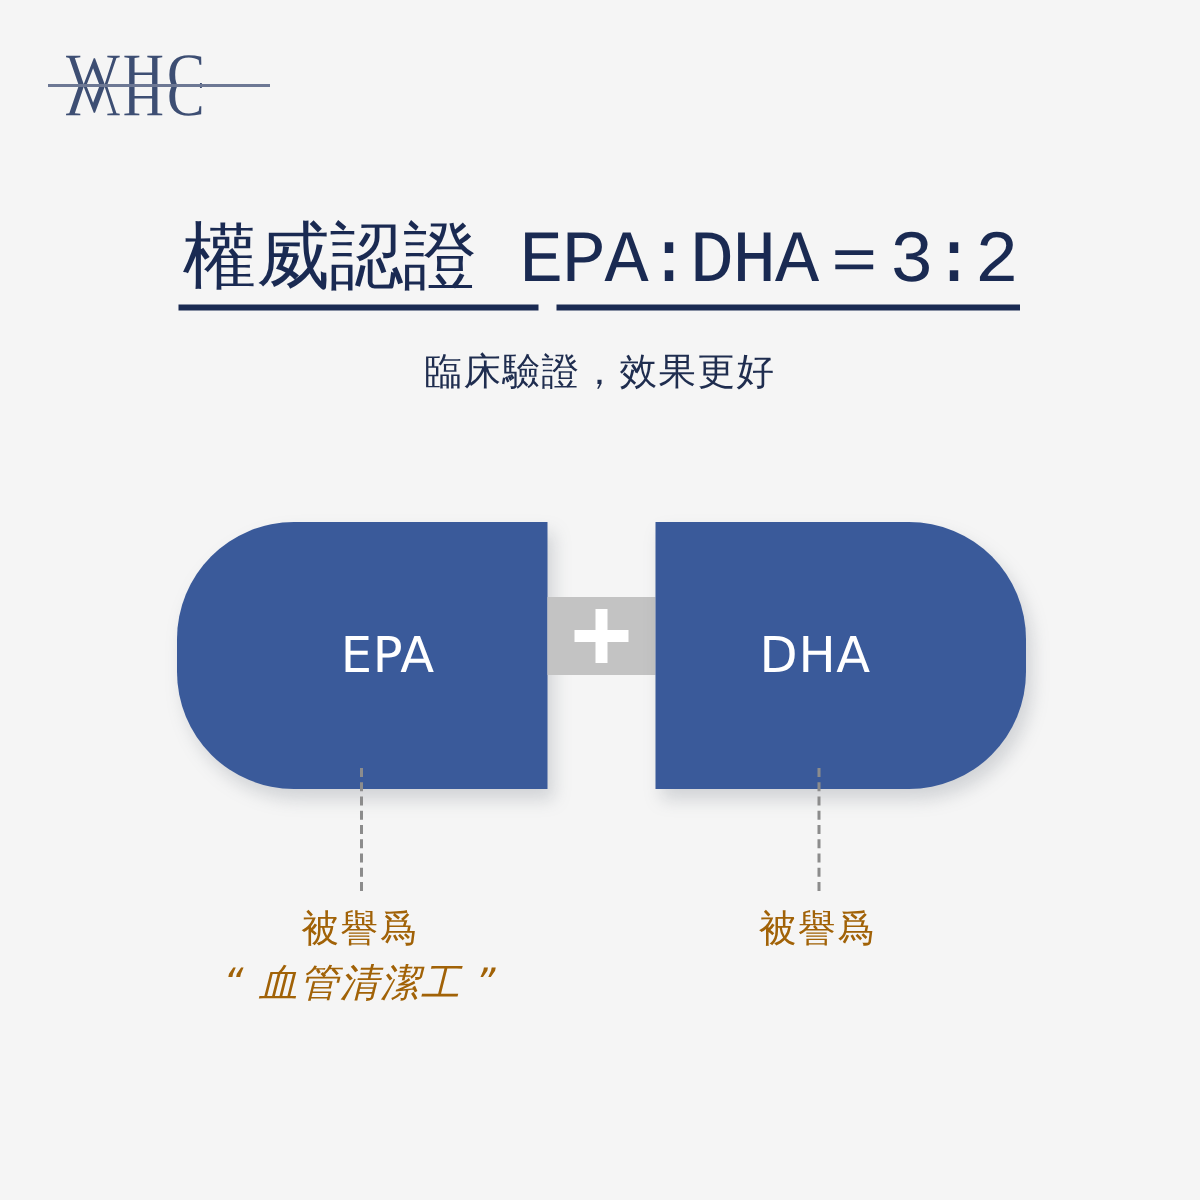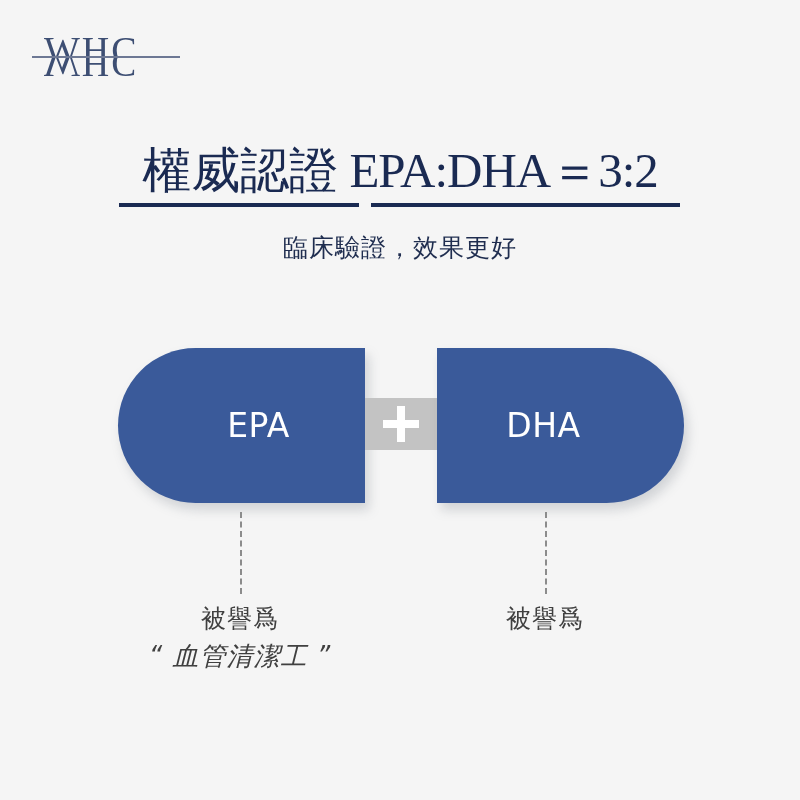--- a/index.html
+++ b/index.html
@@ -84,21 +84,21 @@
     font-weight: bold;
     color: #1a2a52;
     white-space: nowrap;
     letter-spacing: 0px;
   }
   #title .t-cn {
     font-family: "DejaVu Sans", sans-serif;
     font-weight: normal;
   }
   #title .t-en {
-    font-family: Liberation Serif, serif;
+    font-family: Liberation Mono, monospace;
     font-weight: normal;
     letter-spacing: -1px;
   }
   #title-underline {
     position: absolute;
     left: 119px;
     top: 203px;
     width: 561px;
     height: 4px;
   }
@@ -134,21 +134,21 @@
     position: absolute;
     left: 0;
     top: 348px;
     width: 800px;
     height: 160px;
   }
 
   .capsule {
     position: absolute;
     top: 0;
-    height: 155px;
+    height: 178px;
     background: #3a5a9a;
     box-shadow: 4px 7px 11px rgba(120,125,135,0.28);
     color: #ffffff;
     display: flex;
     flex-direction: column;
     align-items: center;
     justify-content: center;
   }
 
   #capsule-epa {
@@ -216,21 +216,21 @@
   #dash-left  { left: 240px; }
   #dash-right { left: 545px; }
 
   
   .foot-label {
     position: absolute;
     top: 602px;
     width: 300px;
     text-align: center;
     font-family: "DejaVu Sans", sans-serif;
-    color: #404040;
+    color: #a16207;
   }
   #foot-left  { left: 90px; }
   #foot-right { left: 395px; }
 
   .foot-label .f-line1 {
     font-size: 25px;
     line-height: 34px;
     letter-spacing: 1px;
   }
   .foot-label .f-line2 {

